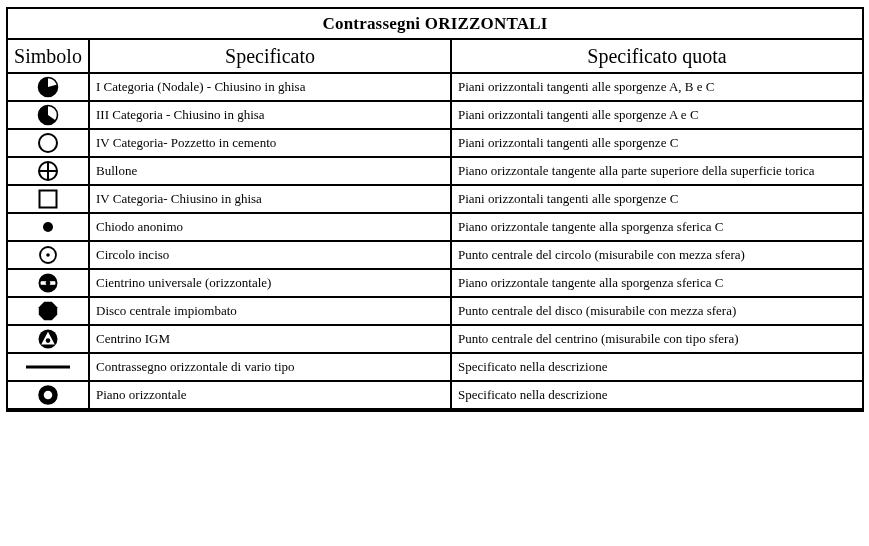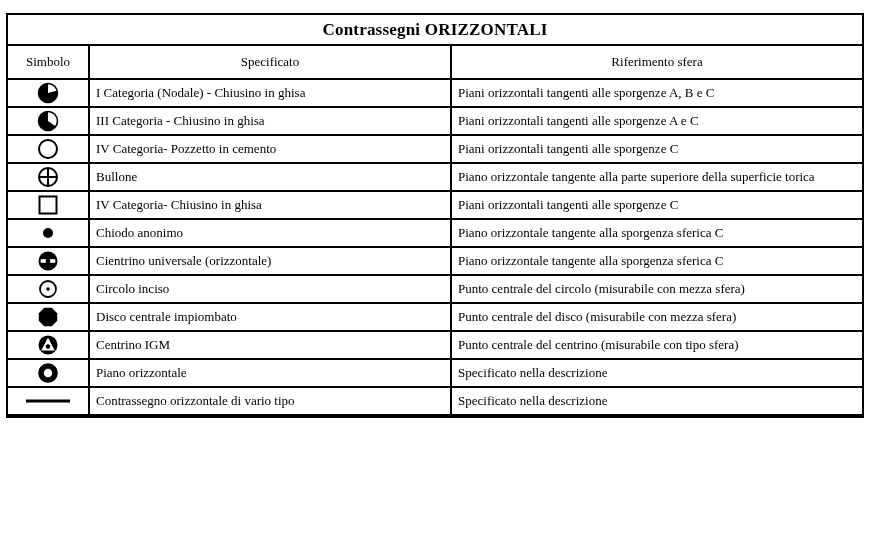--- a/index.html
+++ b/index.html
@@ -2,37 +2,37 @@
 <html><head>
 <meta charset="utf-8">
 <style>
   html,body { margin:0; padding:0; background:#ffffff; }
   .page {
     position:relative; width:869px; height:546px; background:#ffffff;
     font-family:"Liberation Serif","DejaVu Serif",serif; color:#000;
     box-sizing:border-box;
   }
   table.marks {
-    position:absolute; left:6px; top:13px; width:856px;
+    position:absolute; left:6px; top:7px; width:856px;
     border-collapse:collapse; table-layout:fixed;
     background:#fff;
   }
   table.marks td, table.marks th {
     border:2px solid #000;
     padding:1px 6px;
     overflow:hidden;
     box-sizing:border-box;
     vertical-align:middle;
   }
   .title-cell {
     text-align:center; font-weight:bold; font-size:17px; height:31px;
     letter-spacing:0.2px;
   }
   th.colhead {
-    font-weight:normal; text-align:center; font-size:13px; height:34px;
+    font-weight:normal; text-align:center; font-size:20px; height:34px;
   }
   tr.data { height:20px; }
   td.sym  { text-align:center; padding:0; }
   td.desc { font-size:13px; white-space:nowrap; }
   td.quota{ font-size:13px; white-space:nowrap; }
   tr.data:last-child td { border-bottom:4px solid #000; }
   table.marks { border:2px solid #000; }
   .icn { display:inline-block; vertical-align:middle; }
   .icn svg { display:block; }
 </style>
@@ -46,21 +46,21 @@
       <col style="width:362px">
       <col style="width:412px">
     </colgroup>
     <tbody>
       <tr>
         <td class="title-cell" colspan="3">Contrassegni ORIZZONTALI</td>
       </tr>
       <tr>
         <th class="colhead">Simbolo</th>
         <th class="colhead">Specificato</th>
-        <th class="colhead">Riferimento sfera</th>
+        <th class="colhead">Specificato quota</th>
       </tr>
 
       <tr class="data">
         <td class="sym">
           <span class="icn" aria-label="circle-seven-eighths-black">
             <svg width="24" height="24" viewBox="0 0 24 24">
               <circle cx="12" cy="12" r="9.5" fill="#000"></circle>
               <path d="M12,12 L12,2.5 A9.5,9.5 0 0 1 21.2,9.6 Z" fill="#fff"></path>
               <circle cx="12" cy="12" r="9.5" fill="none" stroke="#000" stroke-width="1.6"></circle>
             </svg>
@@ -126,52 +126,52 @@
       <tr class="data">
         <td class="sym">
           <span class="icn" aria-label="small-filled-dot">
             <svg width="24" height="24" viewBox="0 0 24 24">
               <circle cx="12" cy="12" r="5" fill="#000"></circle>
             </svg>
           </span>
         </td>
         <td class="desc">Chiodo anonimo</td>
         <td class="quota">Piano orizzontale tangente alla sporgenza sferica C</td>
+      </tr>
+
+      <tr class="data">
+        <td class="sym">
+          <span class="icn" aria-label="circle-center-dot">
+            <svg width="24" height="24" viewBox="0 0 24 24">
+              <circle cx="12" cy="12" r="8" fill="none" stroke="#000" stroke-width="1.8"></circle>
+              <circle cx="12" cy="12" r="1.8" fill="#000"></circle>
+            </svg>
+          </span>
+        </td>
+        <td class="desc">Circolo inciso</td>
+        <td class="quota">Punto centrale del circolo (misurabile con mezza sfera)</td>
       </tr>
 
       <tr class="data">
         <td class="sym">
           <span class="icn" aria-label="filled-circle-slot-dot">
             <svg width="24" height="24" viewBox="0 0 24 24">
               <circle cx="12" cy="12" r="8.5" fill="#000"></circle>
               <rect x="4" y="10.2" width="16" height="3.6" fill="#fff"></rect>
               <circle cx="12" cy="12" r="8.5" fill="none" stroke="#000" stroke-width="2"></circle>
               <circle cx="12" cy="12" r="2.4" fill="#000"></circle>
             </svg>
           </span>
         </td>
         <td class="desc">Cientrino universale (orizzontale)</td>
         <td class="quota">Piano orizzontale tangente alla sporgenza sferica C</td>
       </tr>
 
       <tr class="data">
         <td class="sym">
-          <span class="icn" aria-label="circle-center-dot">
-            <svg width="24" height="24" viewBox="0 0 24 24">
-              <circle cx="12" cy="12" r="8" fill="none" stroke="#000" stroke-width="1.8"></circle>
-              <circle cx="12" cy="12" r="1.8" fill="#000"></circle>
-            </svg>
-          </span>
-        </td>
-        <td class="desc">Circolo inciso</td>
-        <td class="quota">Punto centrale del circolo (misurabile con mezza sfera)</td>
-      </tr>
-
-      <tr class="data">
-        <td class="sym">
           <span class="icn" aria-label="filled-octagon">
             <svg width="24" height="24" viewBox="0 0 24 24">
               <polygon points="8.2,2.8 15.8,2.8 21.2,8.2 21.2,15.8 15.8,21.2 8.2,21.2 2.8,15.8 2.8,8.2" fill="#000"></polygon>
             </svg>
           </span>
         </td>
         <td class="desc">Disco centrale impiombato</td>
         <td class="quota">Punto centrale del disco (misurabile con mezza sfera)</td>
       </tr>
 
@@ -184,36 +184,36 @@
               <circle cx="12" cy="13.6" r="2.3" fill="#000"></circle>
             </svg>
           </span>
         </td>
         <td class="desc">Centrino IGM</td>
         <td class="quota">Punto centrale del centrino (misurabile con tipo sfera)</td>
       </tr>
 
       <tr class="data">
         <td class="sym">
-          <span class="icn" aria-label="thick-ring">
-            <svg width="24" height="24" viewBox="0 0 24 24">
-              <circle cx="12" cy="12" r="7" fill="none" stroke="#000" stroke-width="5.5"></circle>
-            </svg>
-          </span>
-        </td>
-        <td class="desc">Piano orizzontale</td>
-        <td class="quota">Specificato nella descrizione</td>
-      </tr>
-
-      <tr class="data">
-        <td class="sym">
           <span class="icn" aria-label="horizontal-line">
             <svg width="52" height="24" viewBox="0 0 52 24">
               <rect x="4" y="10.5" width="44" height="3" fill="#000"></rect>
             </svg>
           </span>
         </td>
         <td class="desc">Contrassegno orizzontale di vario tipo</td>
         <td class="quota">Specificato nella descrizione</td>
       </tr>
+
+      <tr class="data">
+        <td class="sym">
+          <span class="icn" aria-label="thick-ring">
+            <svg width="24" height="24" viewBox="0 0 24 24">
+              <circle cx="12" cy="12" r="7" fill="none" stroke="#000" stroke-width="5.5"></circle>
+            </svg>
+          </span>
+        </td>
+        <td class="desc">Piano orizzontale</td>
+        <td class="quota">Specificato nella descrizione</td>
+      </tr>
     </tbody>
   </table>
 </div>
 
 </body></html>

